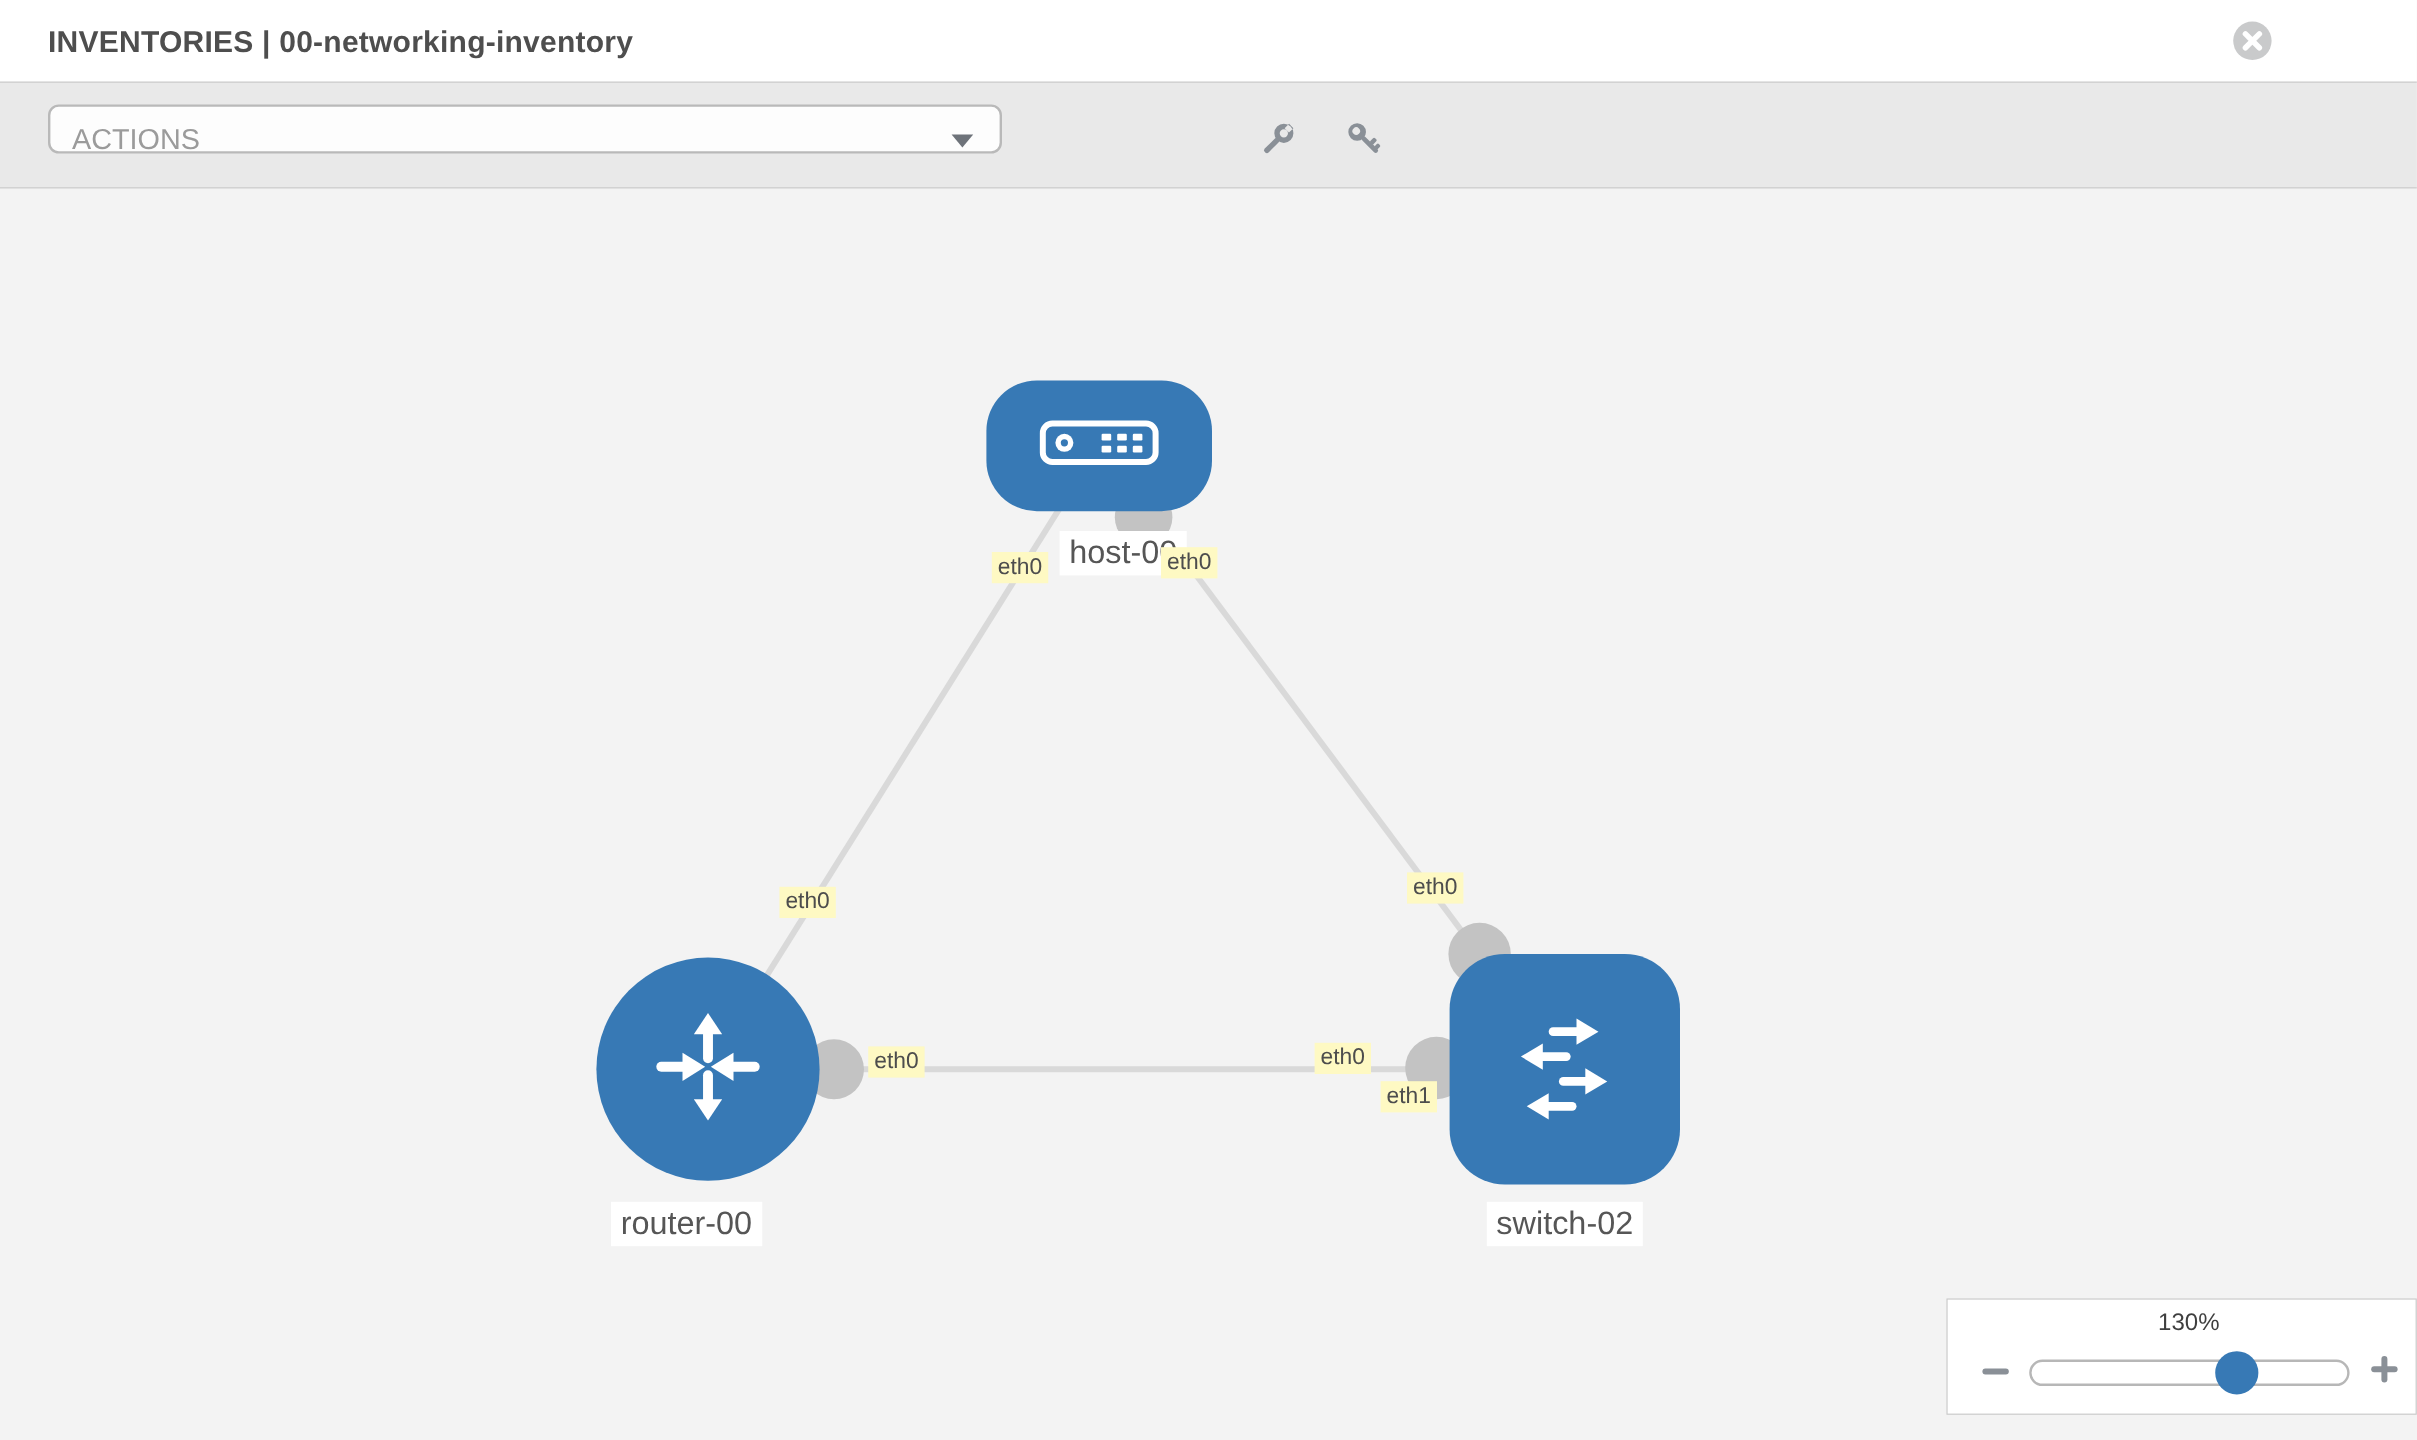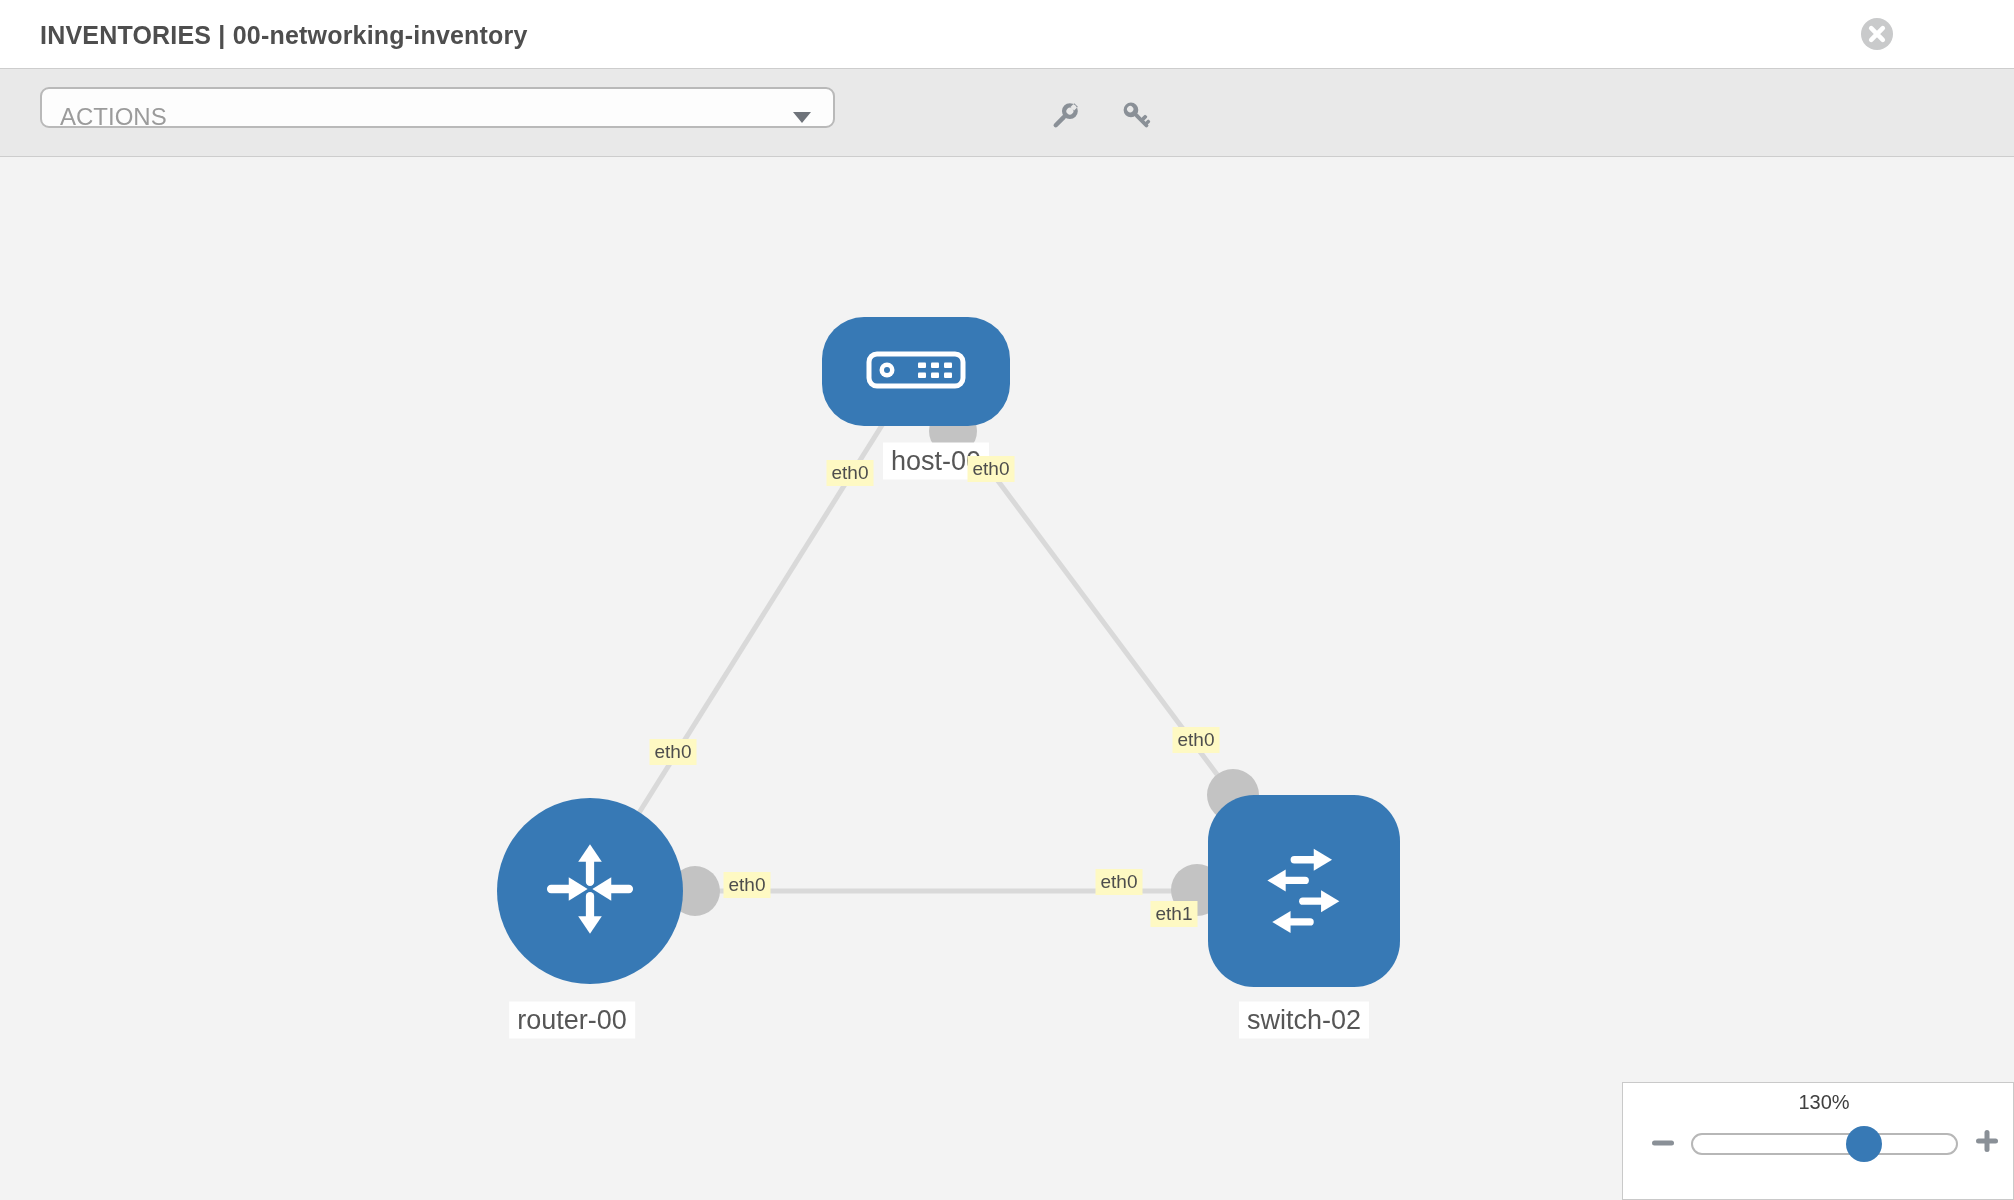--- a/index.html
+++ b/index.html
@@ -69,21 +69,21 @@
   .lbl-switch{left:1304px;top:862px;}
   .p-host-left{left:850px;top:315px;}
   .p-host-right{left:991px;top:311px;}
   .p-router-top{left:673px;top:594px;}
   .p-switch-top{left:1196px;top:582px;}
   .p-router-right{left:747px;top:727px;}
   .p-switch-left-back{left:1119px;top:724px;}
   .p-switch-left-front{left:1146px;top:756px;margin-left:28px;}
   
   .zoom-panel{
-    position:absolute;left:1622px;top:1082px;width:392px;height:118px;
+    position:absolute;left:1622px;top:1082px;width:392px;height:97px;
     background:#ffffff;border:1px solid #c9c9c9;box-sizing:border-box;
   }
   .zoom-level{
     position:absolute;left:201px;top:8px;transform:translateX(-50%);
     font-size:20px;color:#3f3f3f;
   }
   .zoom-btn{
     position:absolute;width:28px;height:28px;border:0;background:transparent;padding:0;cursor:pointer;
     display:flex;align-items:center;justify-content:center;
   }

